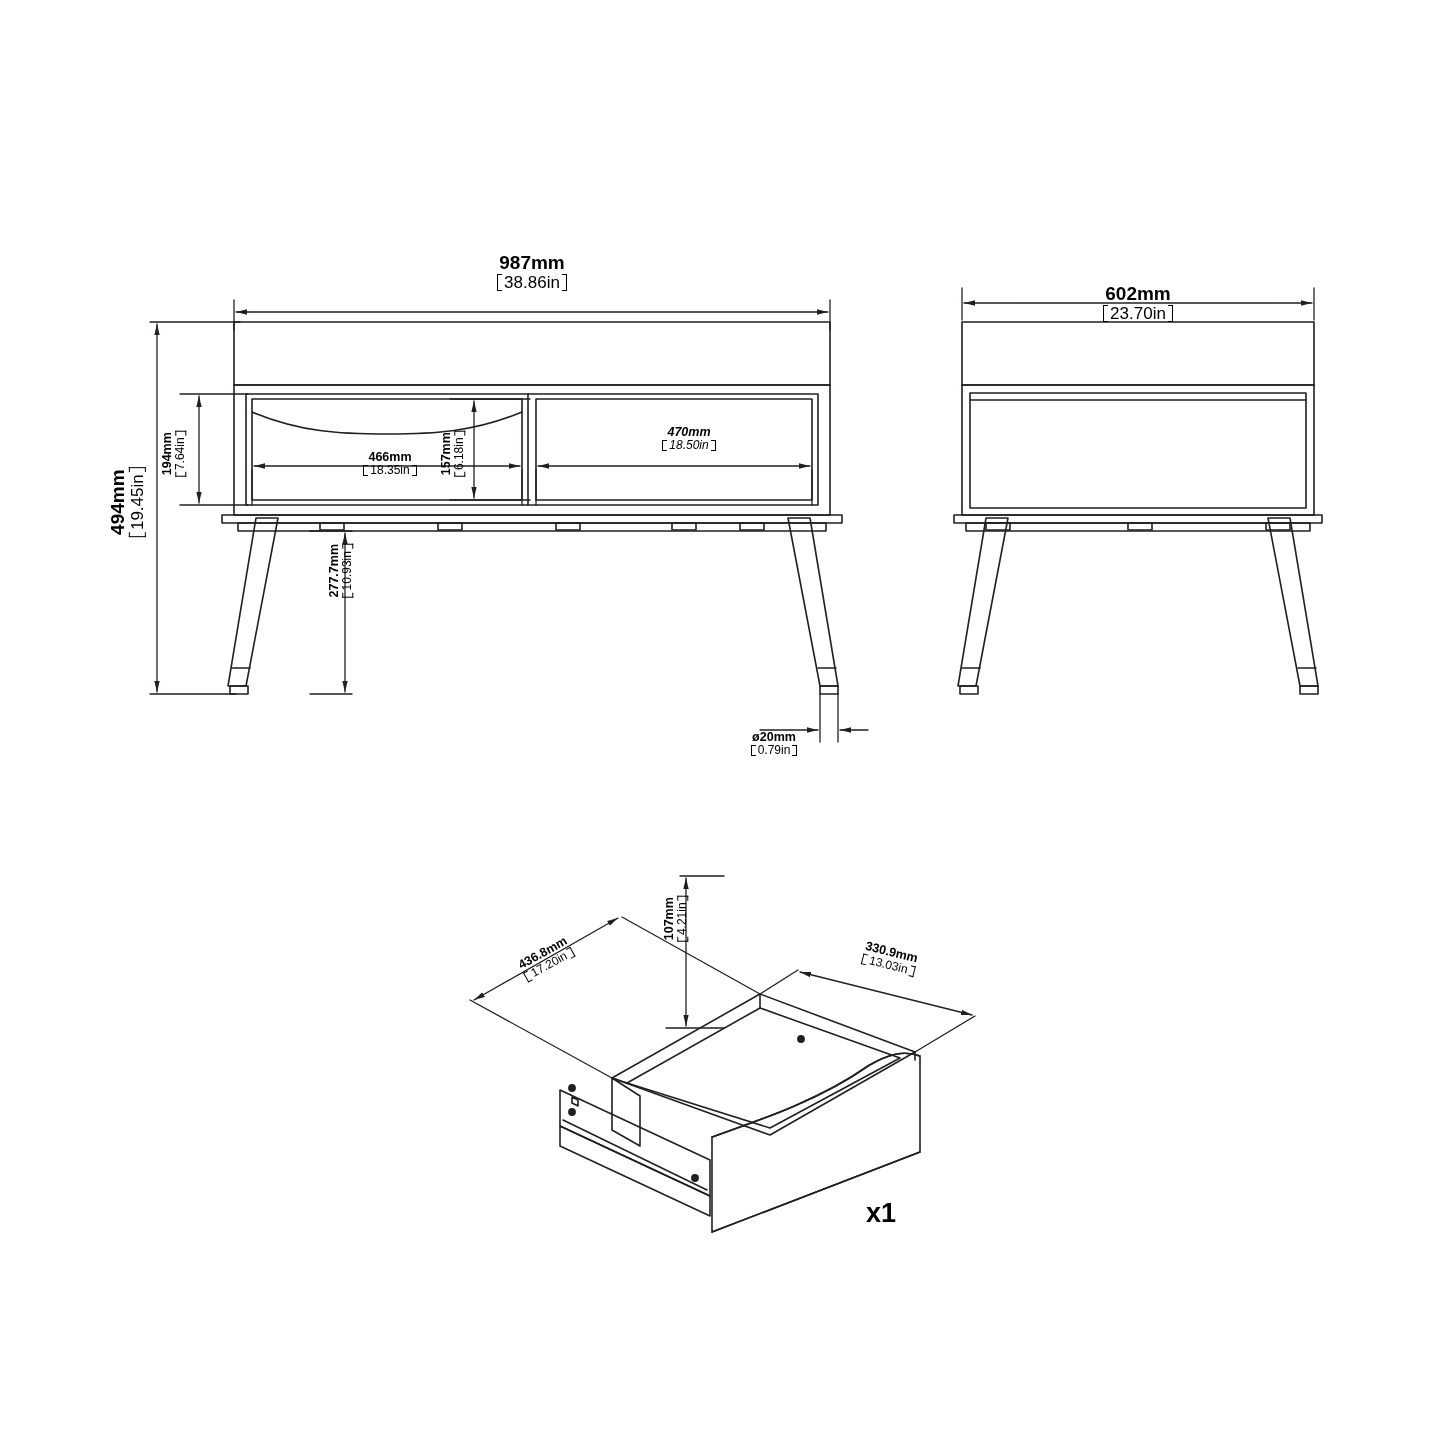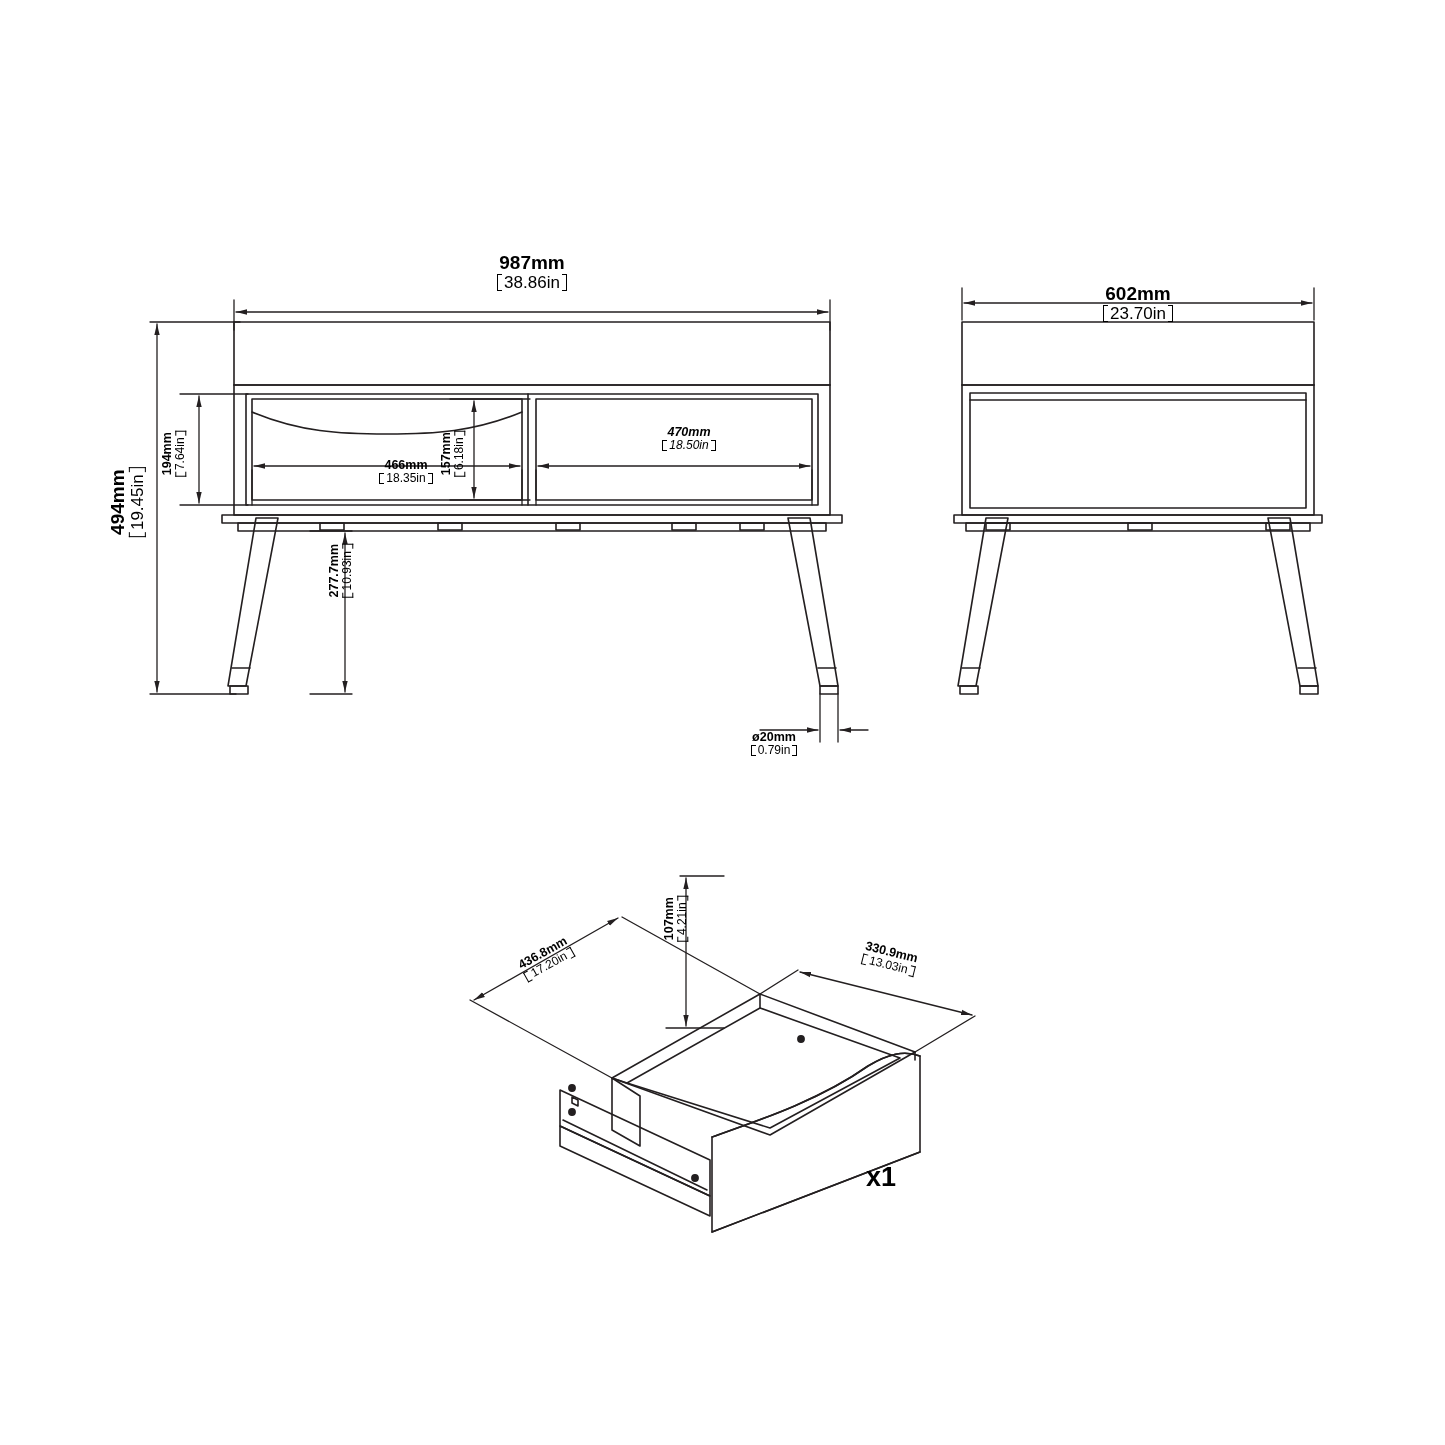--- a/index.html
+++ b/index.html
@@ -251,21 +251,21 @@
   <div class="dim-label big vertical rot90" style="left:42px; top:482px; width:170px;">
     <span class="top">494mm</span>
     <span class="bot"><span class="bracketed">19.45in</span></span>
   </div>
 
   <div class="dim-label small vertical rot90" style="left:114px; top:440px; width:120px;">
     <span class="top">194mm</span>
     <span class="bot"><span class="bracketed">7.64in</span></span>
   </div>
 
-  <div class="dim-label small" style="left:336px; top:450px; width:140px;margin-top:8px;">
+  <div class="dim-label small" style="left:320px; top:450px; width:140px;">
     <span class="top">466mm</span>
     <span class="bot"><span class="bracketed">18.35in</span></span>
   </div>
 
   <div class="dim-label small vertical rot90" style="left:395px; top:440px; width:116px;">
     <span class="top">157mm</span>
     <span class="bot"><span class="bracketed">6.18in</span></span>
   </div>
 
   <div class="dim-label small" style="left:619px; top:425px; width:140px;font-style:italic;">
@@ -291,15 +291,15 @@
   <div class="dim-label small" style="left:466px; top:945px; width:160px; transform: rotate(-29deg); transform-origin: 50% 50%;">
     <span class="top">436.8mm</span>
     <span class="bot"><span class="bracketed">17.20in</span></span>
   </div>
 
   <div class="dim-label small" style="left:810px; top:945px; width:160px; transform: rotate(14deg); transform-origin: 50% 50%;">
     <span class="top">330.9mm</span>
     <span class="bot"><span class="bracketed">13.03in</span></span>
   </div>
 
-  <div class="qty" style="left:866px; top:1162px;">x1</div>
+  <div class="qty" style="left:866px; top:1198px;">x1</div>
 
 </div>
 
 </body></html>

